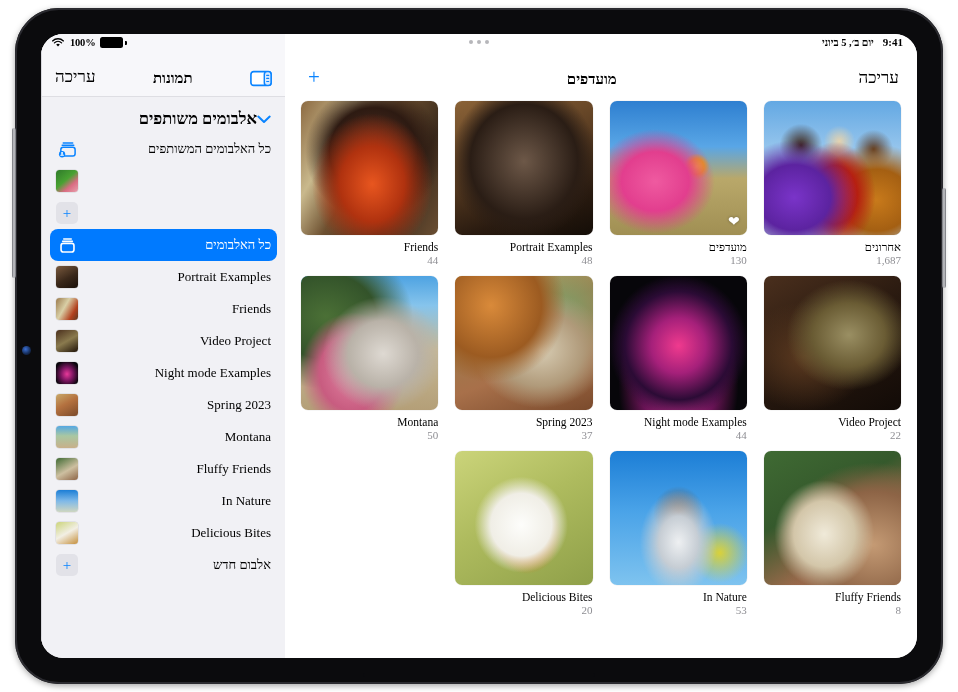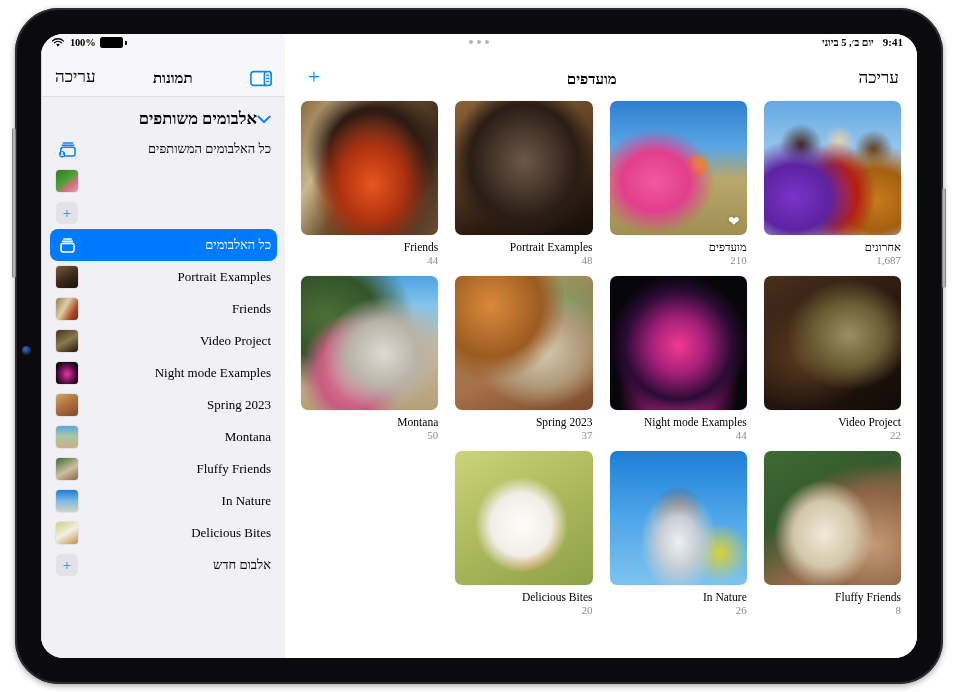--- a/index.html
+++ b/index.html
@@ -441,21 +441,21 @@
               <div class="album-name t-ltr">Portrait Examples</div>
               <div class="album-count t-ltr">48</div>
             </div>
           </div>
           <div class="album-cell">
             <div class="album-thumb art-favorites">
               <div class="heart-badge">❤</div>
             </div>
             <div class="album-meta">
               <div class="album-name t-rtl">מועדפים</div>
-              <div class="album-count t-rtl">210</div>
+              <div class="album-count t-rtl">130</div>
             </div>
           </div>
           <div class="album-cell">
             <div class="album-thumb art-recents"></div>
             <div class="album-meta">
               <div class="album-name t-rtl">אחרונים</div>
               <div class="album-count t-rtl">1,687</div>
             </div>
           </div>
           <div class="album-cell">
@@ -490,21 +490,21 @@
             <div class="album-thumb art-delicious"></div>
             <div class="album-meta">
               <div class="album-name t-ltr">Delicious Bites</div>
               <div class="album-count t-ltr">20</div>
             </div>
           </div>
           <div class="album-cell">
             <div class="album-thumb art-nature"></div>
             <div class="album-meta">
               <div class="album-name t-ltr">In Nature</div>
-              <div class="album-count t-ltr">26</div>
+              <div class="album-count t-ltr">53</div>
             </div>
           </div>
           <div class="album-cell">
             <div class="album-thumb art-fluffy"></div>
             <div class="album-meta">
               <div class="album-name t-ltr">Fluffy Friends</div>
               <div class="album-count t-ltr">8</div>
             </div>
           </div>
         </div>

